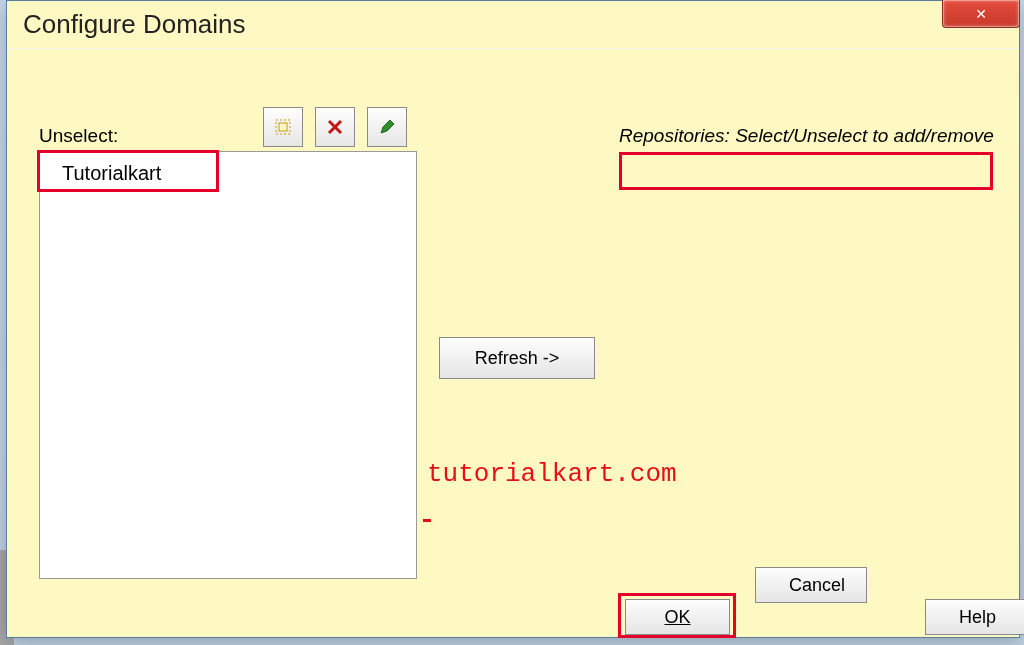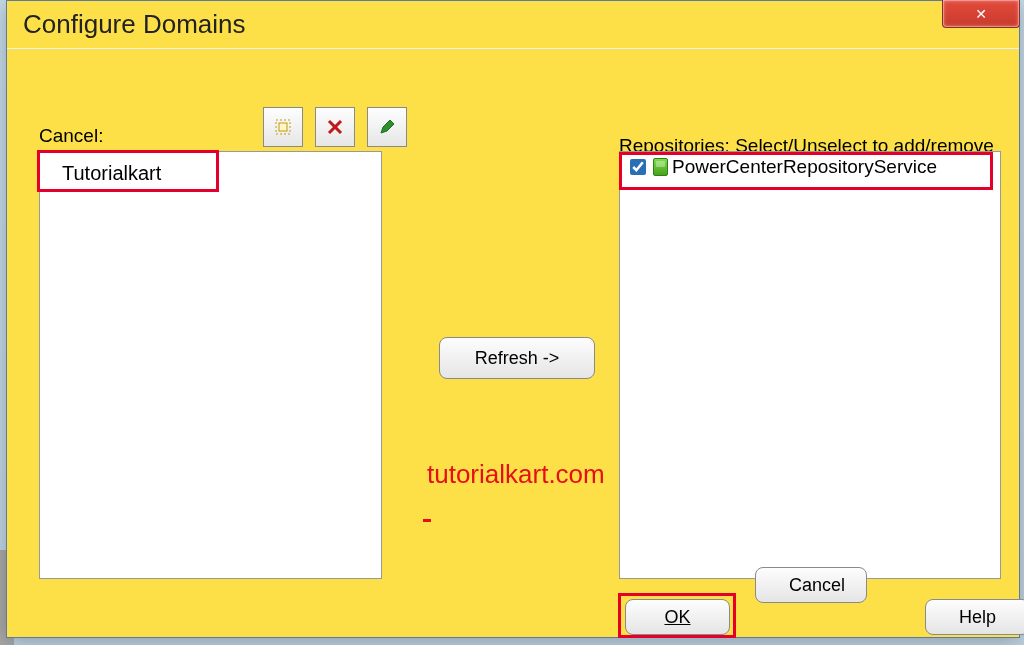--- a/index.html
+++ b/index.html
@@ -32,21 +32,21 @@
     .shadowcol {
       position:absolute; left:0; top:550px; width:14px; height:95px;
       background:#a8a8a8;
     }
 
     
     .dialog {
       position: absolute;
       top: 0px; left: 6px;
       width: 1014px; height: 638px;
-      background: #fde047;
+      background: #fef9c3;
       border: 1px solid #5a7ca0;
       box-shadow: 0 4px 20px rgba(0,0,0,.25);
     }
     
     .titlebar {
       position: relative;
       height: 48px;
       border-bottom: 1px solid #f0f0f0;
     }
     .titlebar .title {
@@ -73,42 +73,42 @@
       width: 100%;
       height: calc(100% - 48px);
     }
 
     .label {
       position: absolute;
       font-size: 19px;
       color: #000;
     }
     .label.domains { left: 32px; top: 76px; }
-    .label.repos { left: 612px; top: 86px; }
+    .label.repos { left: 612px; top: 76px; font-style: italic; }
 
     .toolbar {
       position: absolute;
       left: 256px; top: 58px;
       display: flex; gap: 12px;
     }
     .tbtn {
       width: 40px; height: 40px;
       border: 1px solid #8a8a8a;
       background: linear-gradient(#fefefe,#e6e6e6);
       display:flex;align-items:center;justify-content:center;
       font-size:16px;
     }
     .tbtn svg{width:18px;height:18px;}
 
     .listbox {
       position: absolute;
       border: 1px solid #999;
       background: #fff;
     }
-    .listbox.domains { left: 32px; top: 102px; width: 343px; height: 428px; }
+    .listbox.domains { left: 32px; top: 102px; width: 378px; height: 428px; }
     .listbox.repos   { left: 612px; top: 102px; width: 382px; height: 428px; }
 
     .domain-item {
       padding: 10px 22px;
       font-size: 20px;
     }
     .red-outline {
       position: absolute;
       border: 3px solid #e4002b;
       pointer-events: none;
@@ -133,36 +133,36 @@
     }
     .repo-icon::before{
       content:"";position:absolute;left:2px;right:2px;top:2px;height:6px;background:rgba(255,255,255,.35);border-radius:1px;
     }
 
     .btn {
       position: absolute;
       height: 36px;
       border: 1px solid #8a8a8a;
       background: linear-gradient(#fdfdfd,#e5e5e5);
-      border-radius: 8px;
+      border-radius: 0;
       font-size: 18px;
       display:flex;align-items:center;justify-content:center;
       padding: 0 16px;
     }
     .btn.refresh { left: 432px; top: 288px; width: 156px; height: 42px; }
     .btn.ok     { left: 618px; top: 550px; width: 105px; text-decoration: underline; }
     .btn.cancel { left: 748px; top: 518px; width: 112px; padding-left: 28px; }
     .btn.help   { left: 878px; top: 550px; width: 105px; margin-left: 40px; }
 
     .watermark {
       position: absolute;
       left: 420px; top: 410px;
       font-size: 26px;
       color: #e60f18;
-      font-family: Liberation Sans, sans-serif;
+      font-family: Liberation Mono, monospace;
       text-align: center;
     }
     .watermark .dot{
       position:absolute; left:-4px; top:60px;
       width:8px;height:3px; background:#e60f18;
     }
 
   </style>
 </head>
 <body>
@@ -180,21 +180,21 @@
 
   <div class="titlebar">
     <div class="title">Configure Domains</div>
     <div class="closebtn">
       <span>✕</span>
     </div>
   </div>
 
   <div class="body">
 
-    <div class="label domains">Cancel:</div>
+    <div class="label domains">Unselect:</div>
     <div class="label repos">Repositories: Select/Unselect to add/remove</div>
 
     <div class="toolbar">
       <div class="tbtn">
         <svg viewBox="0 0 18 18">
           <rect x="2" y="2" width="14" height="14" fill="none" stroke="#c79a00" stroke-dasharray="2 2"></rect>
           <rect x="5" y="5" width="8" height="8" fill="#fff6cc" stroke="#c79a00"></rect>
         </svg>
       </div>
       <div class="tbtn">
@@ -209,27 +209,20 @@
         </svg>
       </div>
     </div>
 
     <div class="listbox domains">
       <div class="domain-item">
         <span>Tutorialkart</span>
       </div>
     </div>
 
-    <div class="listbox repos">
-      <div class="repo-item">
-        <input type="checkbox" checked="" style="">
-        <span class="repo-icon"></span>
-        <span>PowerCenterRepositoryService</span>
-      </div>
-    </div>
 
     <div class="btn refresh">
       <span>Refresh -&gt;</span>
     </div>
 
     <div class="btn ok">
       <span>OK</span>
     </div>
     <div class="btn cancel">
       <span>Cancel</span>

